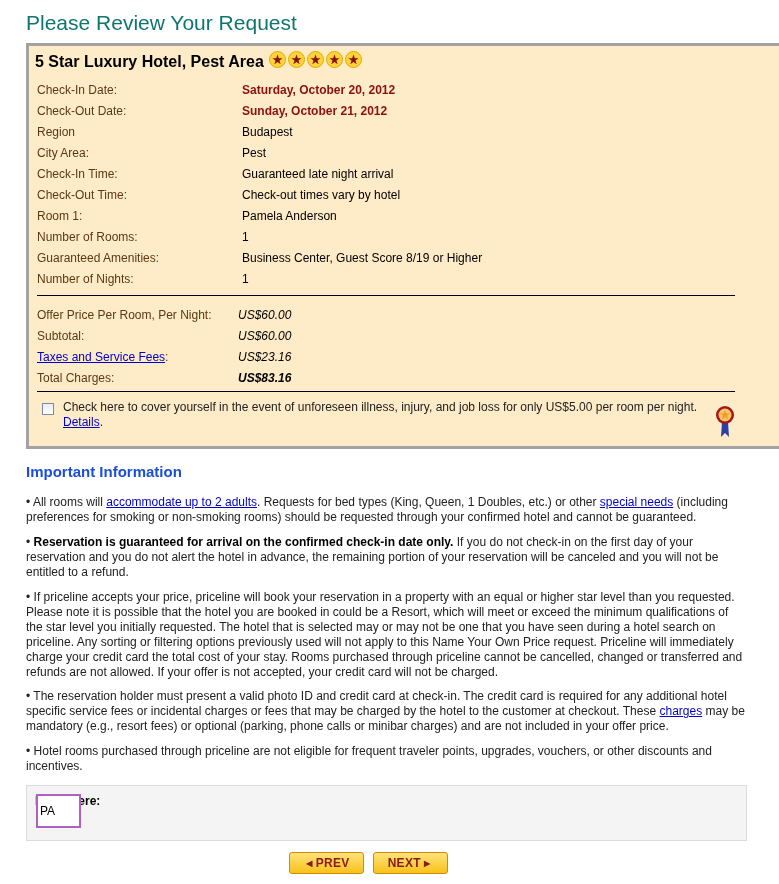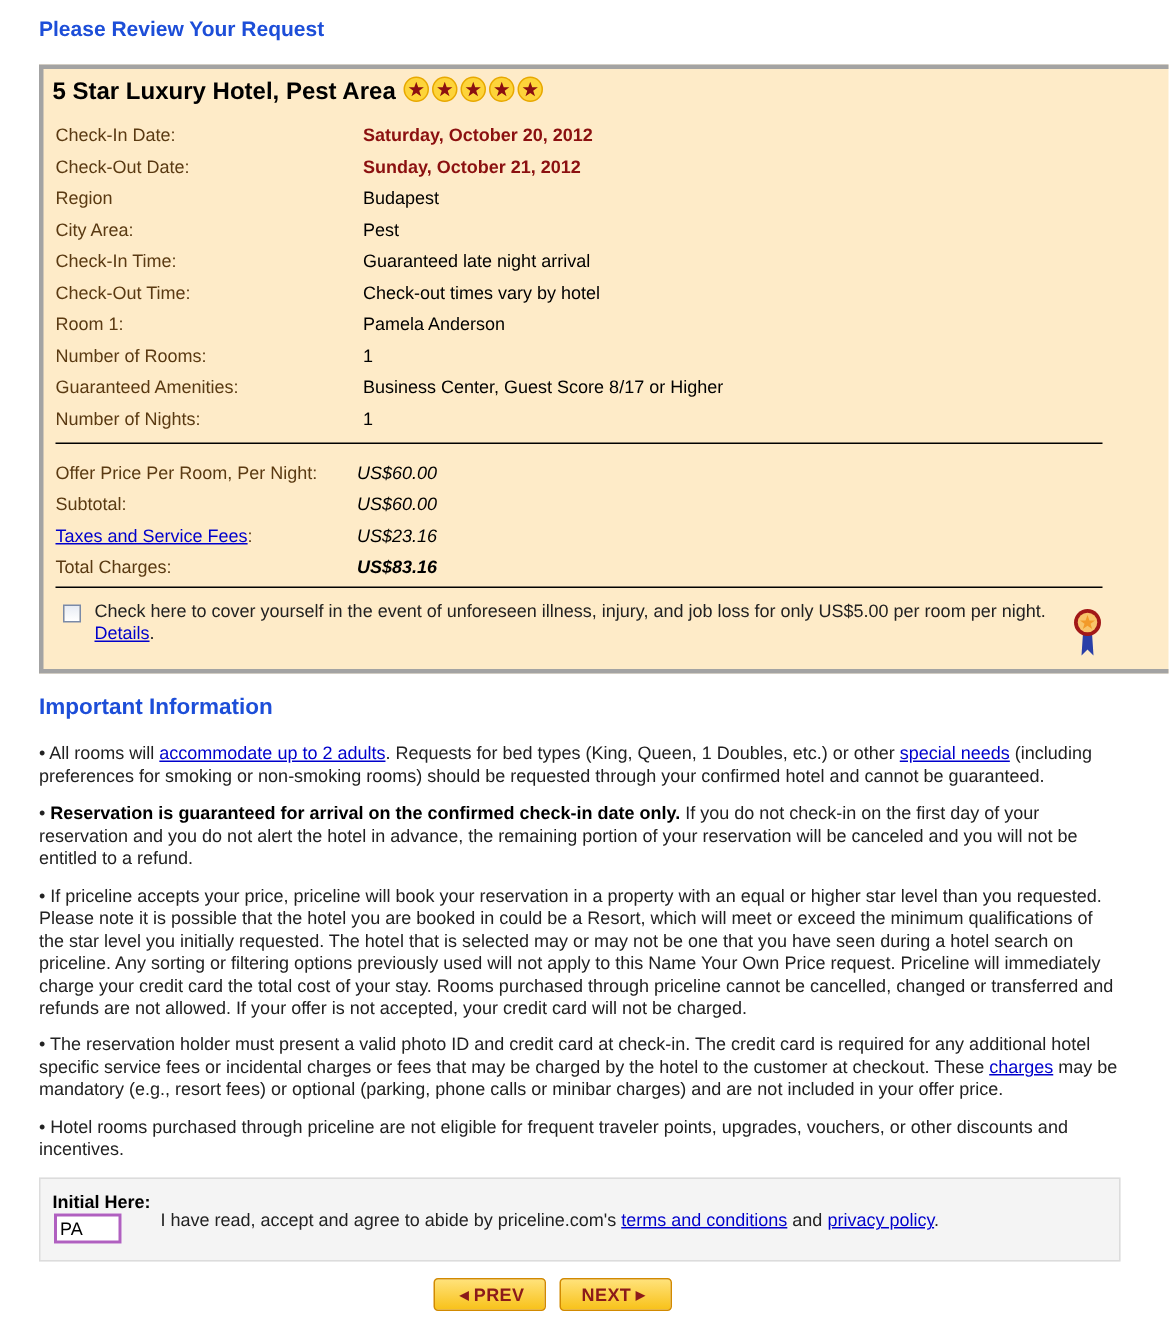--- a/index.html
+++ b/index.html
@@ -1,19 +1,19 @@
 <!DOCTYPE html>
 <html><head>
 <meta charset="utf-8">
 <style>
   html, body { margin: 0; padding: 0; background: #ffffff; }
   body { width: 779px; height: 884px; position: relative; font-family: "Liberation Sans", sans-serif; font-size: 12px; color: #000; overflow: hidden; }
   a { color: #0000cc; text-decoration: underline; cursor: pointer; }
 
-  .page-title { position: absolute; left: 26px; top: 11px; font-size: 14px; font-weight: bold; color: #1d4ed8; margin: 0; }
+  .page-title { position: absolute; left: 26px; top: 11px; font-size: 21px; font-weight: normal; color: #0f766e; margin: 0; }
 
   .review-box { position: absolute; left: 26px; top: 43px; width: 771px; height: 406px; background: #feebc8; border: 3px solid #a3a3a3; box-sizing: border-box; }
   .hotel-title { position: absolute; left: 6px; top: 7px; font-size: 16px; font-weight: bold; color: #000; }
   .stars { position: absolute; left: 240px; top: 5px; display: flex; gap: 2px; }
   .star { width: 17px; height: 17px; border-radius: 50%; background: #fdd43a; border: 1px solid #e8a800; box-sizing: border-box; display: flex; align-items: center; justify-content: center; }
   .star svg { width: 11px; height: 11px; }
 
   .detail-row { position: absolute; left: 8px; height: 16px; line-height: 16px; font-size: 12px; }
   .detail-label { position: absolute; left: 0; color: #5a3a12; white-space: nowrap; }
   .detail-value { position: absolute; left: 205px; color: #000; white-space: nowrap; }
@@ -31,21 +31,21 @@
   .ins-text { position: absolute; left: 21px; top: 0; width: 640px; line-height: 15px; color: #222; }
   .ins-title { font-weight: bold; color: #000; display: block; }
   .ribbon { position: absolute; left: 685px; top: 359px; width: 22px; height: 34px; }
 
   .section-title { position: absolute; left: 26px; top: 463px; font-size: 15px; font-weight: bold; color: #1d4ed8; margin: 0; }
   .info-para { position: absolute; left: 26px; width: 720px; line-height: 15px; font-size: 12px; color: #222; margin: 0; }
   .info-para b { color: #000; }
 
   .initial-box { position: absolute; left: 26px; top: 785px; width: 721px; height: 56px; background: #f4f4f4; border: 1px solid #dcdcdc; box-sizing: border-box; }
   .initial-label { position: absolute; left: 8px; top: 8px; font-weight: bold; font-size: 12px; color: #000; }
-  .initial-input { position: absolute; left: 9px; top: 23px; width: 45px; height: 20px; border: 2px solid #b060c0; box-sizing: border-box; background: #fff; font-family: "Liberation Sans", sans-serif; font-size: 12px; padding: 1px 2px; outline: none; }
+  .initial-input { position: absolute; left: 9px; top: 8px; width: 45px; height: 20px; border: 2px solid #b060c0; box-sizing: border-box; background: #fff; font-family: "Liberation Sans", sans-serif; font-size: 12px; padding: 15px 2px; outline: none; }
   .agree-text { position: absolute; left: 80px; top: 20px; font-size: 12px; color: #222; white-space: nowrap; }
 
   .nav-btn { position: absolute; top: 852px; height: 22px; background: linear-gradient(#ffe27a, #f8c21a); border: 1px solid #d28a00; border-radius: 3px; box-sizing: border-box; font-weight: bold; font-size: 12px; color: #8b1a1a; display: flex; align-items: center; justify-content: center; cursor: pointer; letter-spacing: 0.3px; }
   .prev-btn { left: 289px; width: 75px; }
   .next-btn { left: 373px; width: 75px; }
   .arrow { font-size: 8px; margin: 0 3px; }
 </style>
 </head>
 <body>
 
@@ -108,21 +108,21 @@
   <div class="detail-row" style="top:162px">
     <span class="detail-label">Room 1:</span>
     <span class="detail-value">Pamela Anderson</span>
   </div>
   <div class="detail-row" style="top:183px">
     <span class="detail-label">Number of Rooms:</span>
     <span class="detail-value">1</span>
   </div>
   <div class="detail-row" style="top:204px">
     <span class="detail-label">Guaranteed Amenities:</span>
-    <span class="detail-value">Business Center, Guest Score 8/17 or Higher</span>
+    <span class="detail-value">Business Center, Guest Score 8/19 or Higher</span>
   </div>
   <div class="detail-row" style="top:225px">
     <span class="detail-label">Number of Nights:</span>
     <span class="detail-value">1</span>
   </div>
 
   <div class="sep" style="top:249px"></div>
 
   <div class="price-row" style="top:261px">
     <span class="price-label">Offer Price Per Room, Per Night:</span>
@@ -165,21 +165,20 @@
 
 <p class="info-para" style="top:590px"><span>•</span> <span>If priceline accepts your price, priceline will book your reservation in a property with an equal or higher star level than you requested. Please note it is possible that the hotel you are booked in could be a Resort, which will meet or exceed the minimum qualifications of the star level you initially requested. The hotel that is selected may or may not be one that you have seen during a hotel search on priceline. Any sorting or filtering options previously used will not apply to this Name Your Own Price request. Priceline will immediately charge your credit card the total cost of your stay. Rooms purchased through priceline cannot be cancelled, changed or transferred and refunds are not allowed. If your offer is not accepted, your credit card will not be charged.</span></p>
 
 <p class="info-para" style="top:689px"><span>•</span> <span>The reservation holder must present a valid photo ID and credit card at check-in. The credit card is required for any additional hotel specific service fees or incidental charges or fees that may be charged by the hotel to the customer at checkout. These </span><a>charges</a><span> may be mandatory (e.g., resort fees) or optional (parking, phone calls or minibar charges) and are not included in your offer price.</span></p>
 
 <p class="info-para" style="top:744px"><span>•</span> <span>Hotel rooms purchased through priceline are not eligible for frequent traveler points, upgrades, vouchers, or other discounts and incentives.</span></p>
 
 <div class="initial-box">
   <span class="initial-label">Initial Here:</span>
   <input class="initial-input" type="text" value="PA" style="">
-  <span class="agree-text"><span>I have read, accept and agree to abide by priceline.com's </span><a>terms and conditions</a><span> and </span><a>privacy policy</a><span>.</span></span>
 </div>
 
 <div class="nav-btn prev-btn">
   <span class="arrow">◀</span>
     <span>PREV</span>
 </div>
 <div class="nav-btn next-btn">
   <span>NEXT</span>
     <span class="arrow">▶</span>
 </div>

